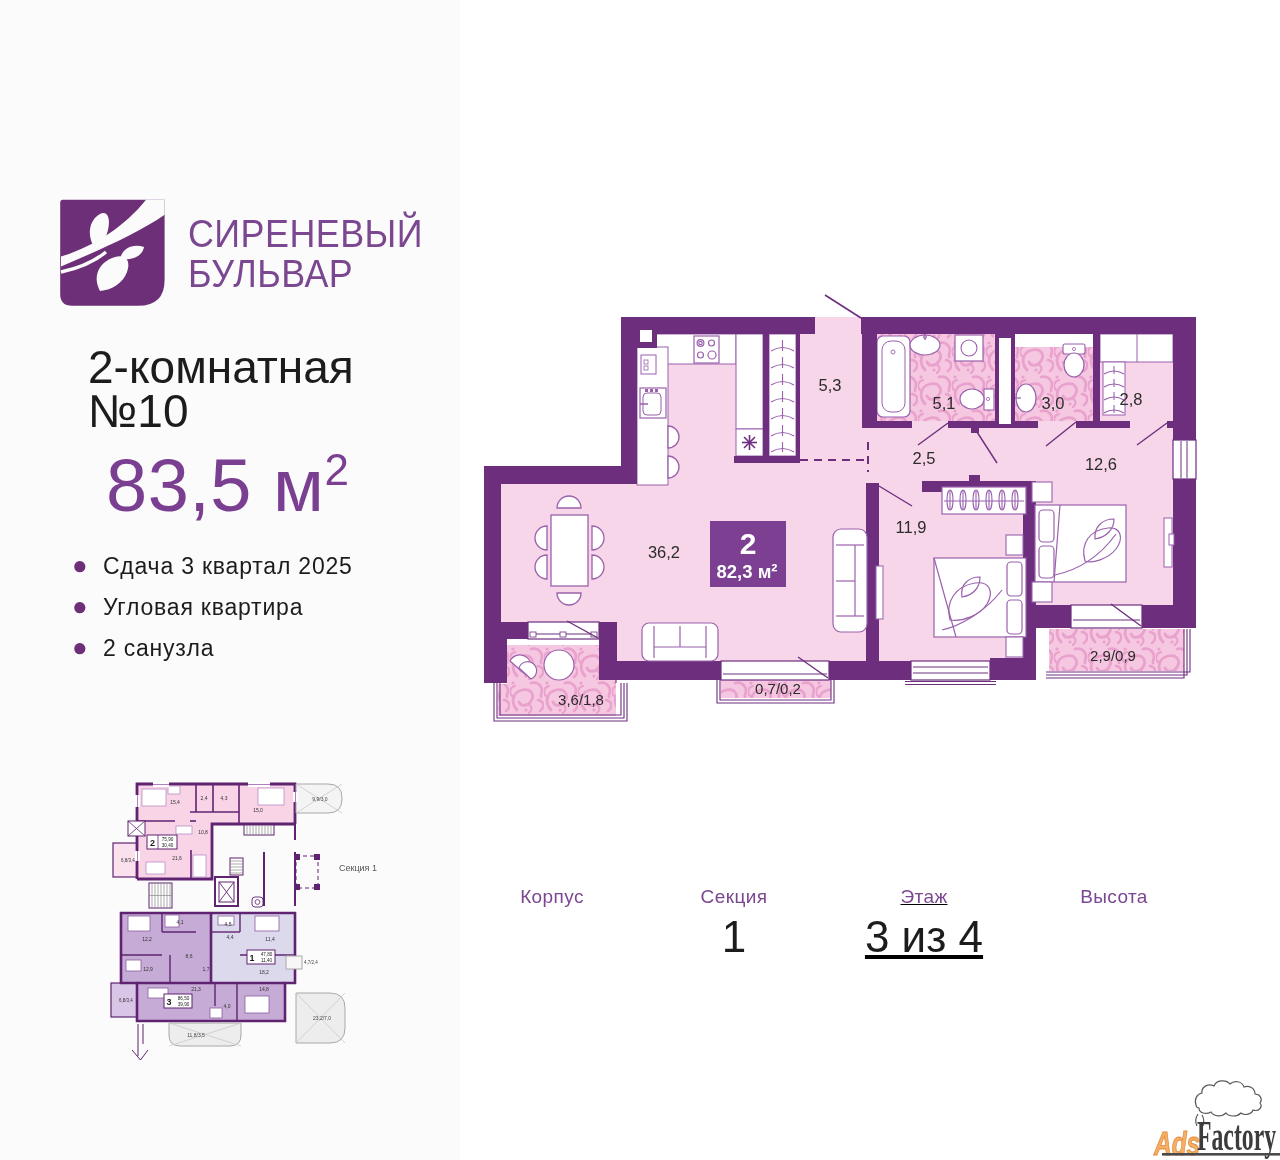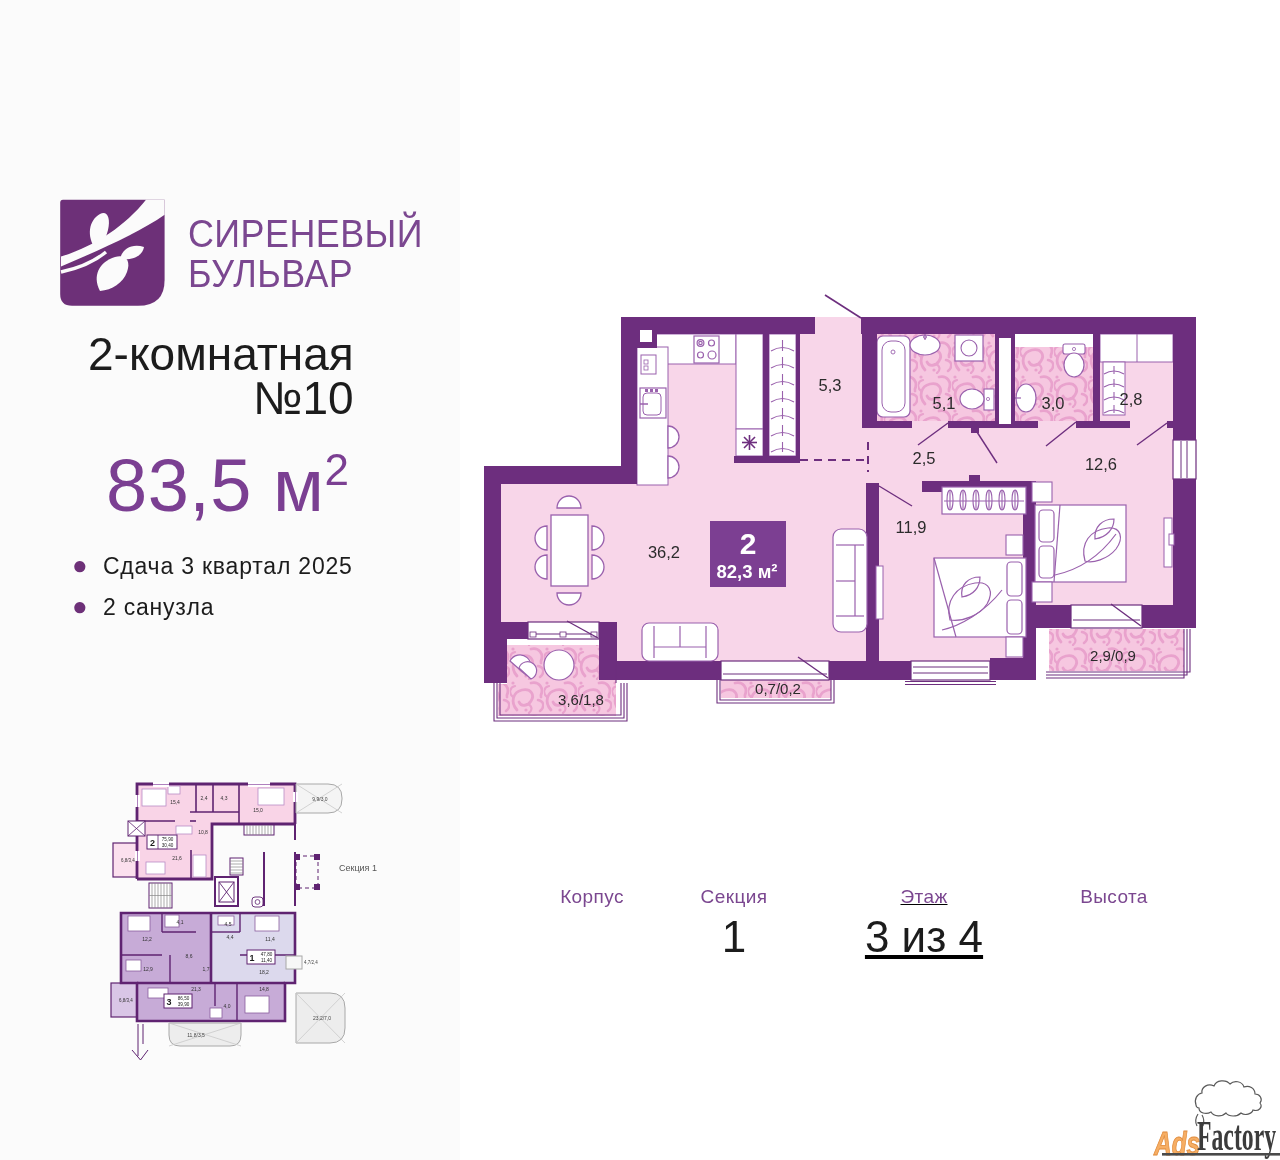--- a/index.html
+++ b/index.html
@@ -9,32 +9,33 @@
 .ink{color:#1c1c1c;}
 #svgplan{position:absolute;left:0;top:0;}
 </style>
 </head>
 <body>
 
 <div class="abs" style="left:0;top:0;width:460px;height:1160px;background:#fbfbfb;"></div>
 
 <div class="abs" style="left:188px;top:214px;font-size:39px;line-height:40px;letter-spacing:0.5px;color:#7b4790;font-weight:400;transform:scaleX(0.92);transform-origin:left top;">СИРЕНЕВЫЙ<br>БУЛЬВАР</div>
 
-<div class="abs ink" style="left:88px;top:332px;font-size:46px;line-height:44px;font-weight:400;text-align:right;">2-комнатная<br>№10</div>
+<div class="abs ink" style="left:88px;top:345px;font-size:46px;line-height:44px;font-weight:400;">2-комнатная<br>№10</div>
 
 <div class="abs" style="left:74px;top:443px;font-size:74px;letter-spacing:0.5px;color:#7b3f92;font-weight:400;margin-left:32px;">83,5 м<span style="font-size:44px;vertical-align:26px;">2</span></div>
 
 <div class="abs ink" style="left:72px;top:545px;font-size:23px;letter-spacing:0.8px;line-height:40px;">
 <div><span style="color:#6d3078;font-size:26px;">●</span>&nbsp; Сдача 3 квартал 2025</div>
+<div><span style="color:#6d3078;font-size:26px;">●</span>&nbsp; Угловая квартира</div>
 <div><span style="color:#6d3078;font-size:26px;">●</span>&nbsp; 2 санузла</div>
 </div>
 
 <div class="abs" style="left:0;top:886px;width:1280px;">
 
-  <div class="abs" style="left:492px;width:200px;text-align:center;">
+  <div class="abs" style="left:452px;width:200px;text-align:center;">
     <div class="purple" style="font-size:19px;letter-spacing:0.4px;">Корпус</div>
   </div>
 
   <div class="abs" style="left:634px;width:200px;text-align:center;">
     <div class="purple" style="font-size:19px;letter-spacing:0.4px;">Секция</div>
     <div class="ink" style="font-size:44px;margin-top:4px;">1</div>
   </div>
 
   <div class="abs" style="left:824px;width:200px;text-align:center;text-decoration:underline;">
     <div class="purple" style="font-size:19px;letter-spacing:0.4px;">Этаж</div>

